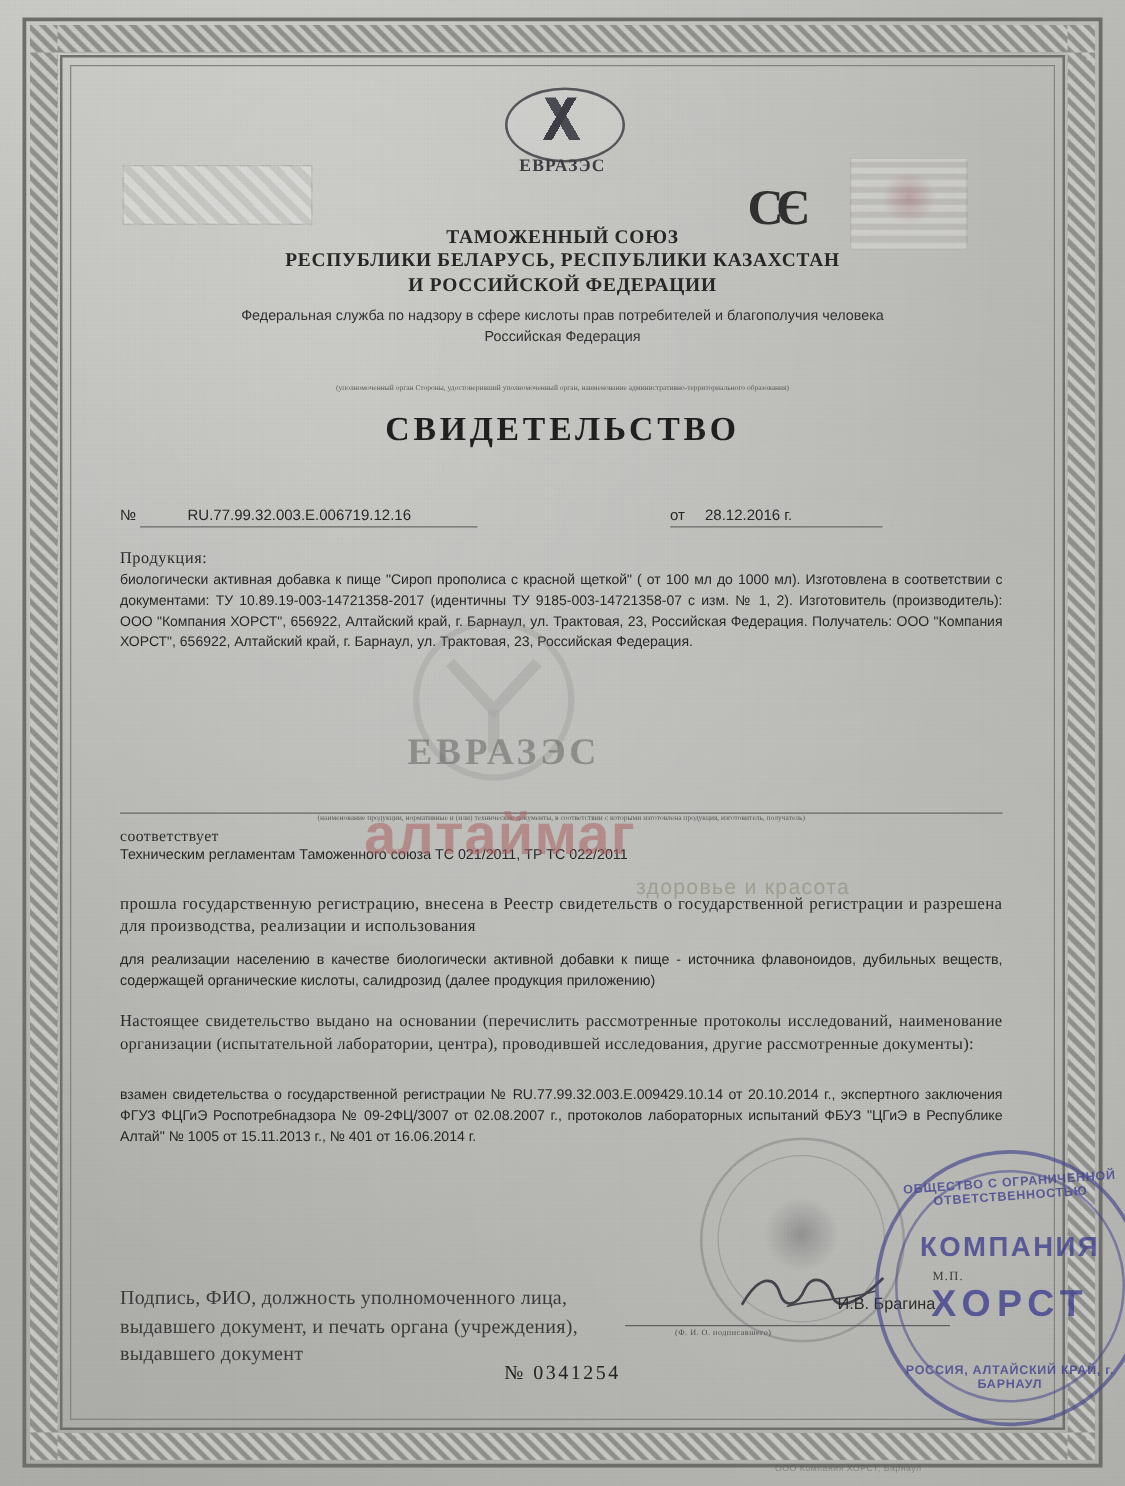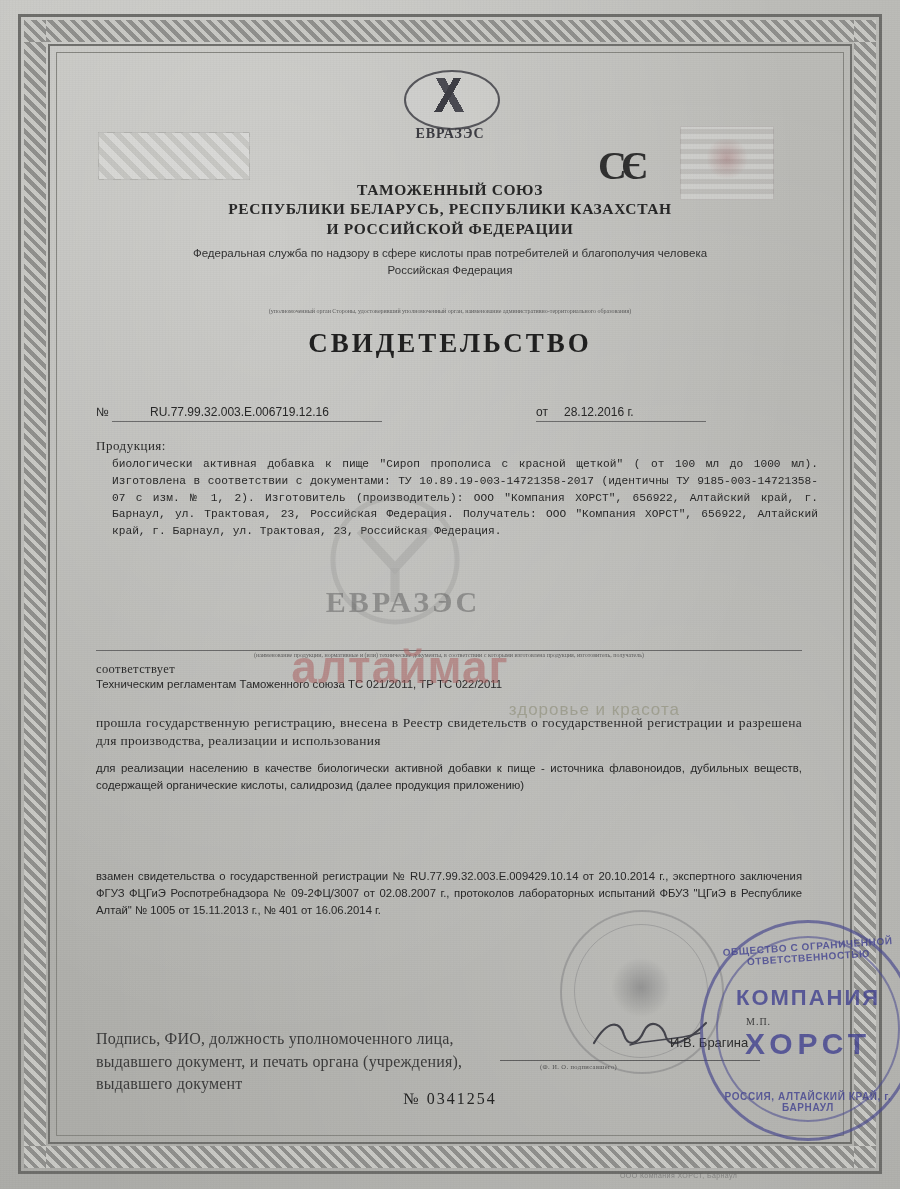--- a/index.html
+++ b/index.html
@@ -222,26 +222,25 @@
     position: absolute;
     left: 26px; top: 378px;
     font-size: 13px;
     color: #2a2a2a;
     letter-spacing: .5px;
   }
   .product-text {
     position: absolute;
     left: 26px; top: 396px;
     width: 706px;
-    font-family: Liberation Mono, monospace;
+    font-family: Liberation Sans, sans-serif;
     font-size: 11.2px;
     line-height: 1.5;
     text-align: justify;
     color: #272727;
-    margin-left: 16px;
   }
   .rule-mid {
     position: absolute;
     left: 26px; top: 590px;
     width: 706px;
     border-bottom: 1px solid #6a6a6a;
   }
   .caption-mid {
     position: absolute;
     left: 26px; top: 592px;
@@ -550,20 +549,21 @@
     <div class="product-text">биологически активная добавка к пище "Сироп прополиса с красной щеткой" ( от 100 мл до 1000 мл). Изготовлена в соответствии с документами: ТУ 10.89.19-003-14721358-2017 (идентичны ТУ 9185-003-14721358-07 с изм. № 1, 2). Изготовитель (производитель): ООО "Компания ХОРСТ", 656922, Алтайский край, г. Барнаул, ул. Трактовая, 23, Российская Федерация.  Получатель: ООО "Компания ХОРСТ", 656922, Алтайский край, г. Барнаул, ул. Трактовая, 23, Российская Федерация.</div>
 
     <div class="rule-mid"></div>
     <div class="caption-mid">(наименование продукции, нормативные и (или) технические документы, в соответствии с которыми изготовлена продукция, изготовитель, получатель)</div>
 
     <div class="lbl-conform">соответствует</div>
     <div class="conform-text">Техническим регламентам Таможенного союза ТС 021/2011, ТР ТС 022/2011</div>
 
     <div class="para-reg">прошла государственную регистрацию, внесена в Реестр свидетельств о государственной регистрации и разрешена для производства, реализации и использования</div>
     <div class="para-use">для реализации населению в качестве биологически активной добавки к пище - источника флавоноидов, дубильных веществ, содержащей органические кислоты, салидрозид (далее продукция приложению)</div>
+    <div class="para-basis">Настоящее свидетельство выдано на основании (перечислить рассмотренные протоколы исследований, наименование организации (испытательной лаборатории, центра), проводившей исследования, другие рассмотренные документы):</div>
     <div class="para-docs">взамен свидетельства о государственной регистрации № RU.77.99.32.003.Е.009429.10.14 от 20.10.2014 г., экспертного заключения ФГУЗ ФЦГиЭ Роспотребнадзора № 09-2ФЦ/3007 от 02.08.2007 г., протоколов лабораторных испытаний ФБУЗ "ЦГиЭ в Республике Алтай" № 1005 от 15.11.2013 г., № 401 от 16.06.2014 г.</div>
 
     <div class="sign-block" style="white-space: pre-line;">Подпись, ФИО, должность уполномоченного лица,
 выдавшего документ, и печать органа (учреждения),
 выдавшего документ</div>
 
     <svg class="scribble" viewBox="0 0 120 36">
       <path d="M4 28 C 18 4, 30 6, 34 20 C 38 32, 48 30, 54 16 C 60 4, 72 8, 76 22 C 80 34, 96 28, 116 8" fill="none" stroke="#2f2f3a" stroke-width="2.2" stroke-linecap="round"></path>
       <path d="M40 30 C 60 24, 84 26, 110 18" fill="none" stroke="#2f2f3a" stroke-width="1.4" stroke-linecap="round"></path>
     </svg>

